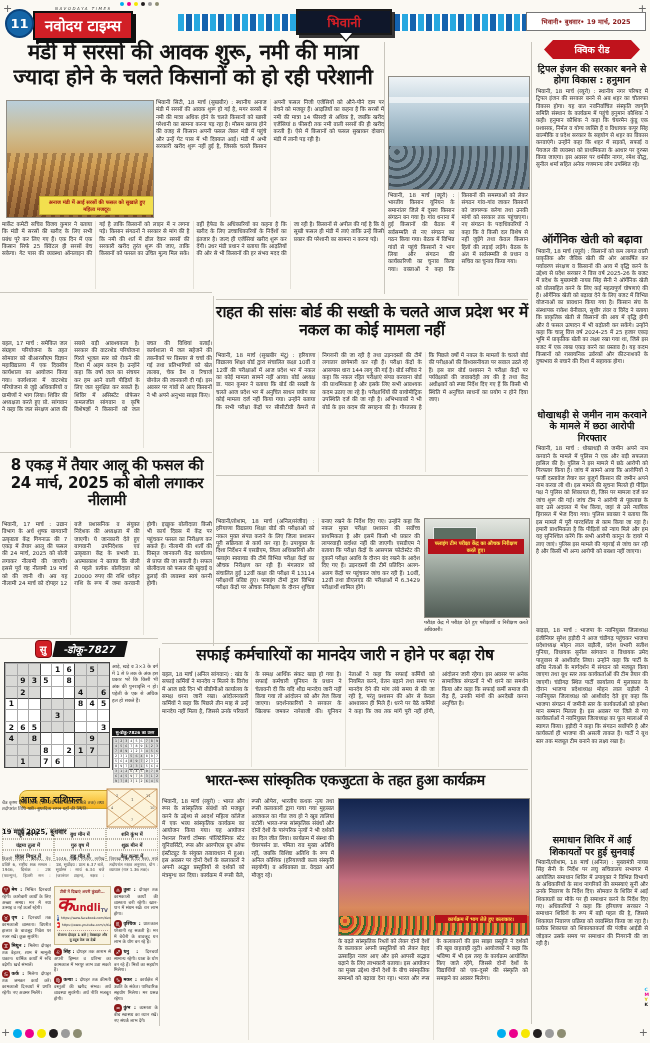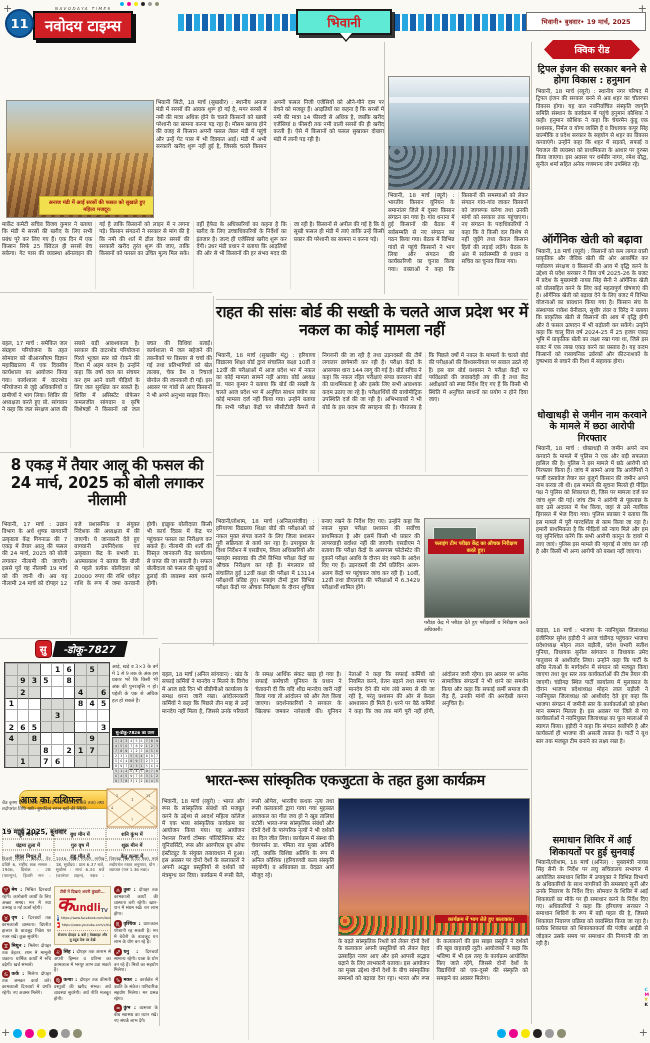--- a/index.html
+++ b/index.html
@@ -14,21 +14,21 @@
   
   .page-badge{position:absolute;left:5px;top:9px;width:25px;height:25px;border-radius:50%;
       background:#1565a7;border:2px solid #0c447c;color:#fff;font-weight:bold;font-size:13px;
       display:flex;align-items:center;justify-content:center;z-index:5;}
   .logo-wrap{position:absolute;left:33px;top:6px;z-index:4;}
   .logo-eng{font-size:4px;color:#444;letter-spacing:1.5px;margin-left:22px;font-style:italic;}
   .logo-box{background:#d11f26;color:#fff;font-weight:800;font-size:15px;padding:2px 10px 3px;
       border:2px solid #101010;box-shadow:3px 3px 0 #101010;white-space:nowrap;}
   .stripes{position:absolute;left:178px;top:14px;width:462px;height:17px;
       background:repeating-linear-gradient(90deg,#28a8e0 0 6px,#ffffff 6px 8px,#1463ae 8px 14px,#ffffff 14px 16px);}
-  .city-box{position:absolute;left:296px;top:9px;width:92px;background:#5eead4;border:2px solid #1a1a1a;
+  .city-box{position:absolute;left:296px;top:9px;width:92px;background:#0f172a;border:2px solid #1a1a1a;
       box-shadow:3px 3px 0 rgba(20,20,20,.85);text-align:center;font-weight:800;color:#d11f26;
       font-size:13px;padding:2px 0;z-index:4;}
   .city-box:after{content:"";position:absolute;left:42px;bottom:-7px;border-left:6px solid transparent;
       border-right:6px solid transparent;border-top:7px solid #fff;filter:drop-shadow(0 2px 0 #1a1a1a);}
   .date-box{position:absolute;right:4px;top:12px;width:114px;background:#fff;border:1px solid #777;
       font-size:6.5px;font-weight:700;color:#8b1b1b;text-align:center;padding:4px 2px;z-index:4;}
   
   .hr{position:absolute;border-top:1px solid #c9c6bd;}
   .vr{position:absolute;border-left:1px solid #c9c6bd;}
   
@@ -149,20 +149,21 @@
   <div class="vr" style="left:213px;top:296px;height:350px;"></div>
   <div class="vr" style="left:159px;top:648px;height:378px;"></div>
   <div class="hr" style="left:0;top:292px;width:212px;"></div>
   <div class="hr" style="left:216px;top:299px;width:312px;"></div>
   <div class="hr" style="left:0;top:452px;width:212px;"></div>
   <div class="hr" style="left:216px;top:475px;width:312px;"></div>
   <div class="hr" style="left:0;top:638px;width:158px;"></div>
   <div class="hr" style="left:162px;top:643px;width:366px;"></div>
   <div class="hr" style="left:162px;top:769px;width:366px;"></div>
 
+  <div class="hl" style="left:2px;top:40px;width:382px;height:58px;font-size:21px;">मंडी में सरसों की आवक शुरू, नमी की मात्रा ज्यादा होने के चलते किसानों को हो रही परेशानी</div>
   <div class="photo ph-mustard" style="left:6px;top:100px;width:146px;height:116px;">
     <div class="rows"></div>
     <div class="pcap-yellow" style="left:32px;bottom:2px;width:108px;">अनाज मंडी में आई सरसों की फसल को सुखाते हुए महिला मजदूर।</div>
   </div>
   <div class="body c2" style="left:156px;top:99px;width:228px;height:118px;">भिवानी सिटी, 18 मार्च (सुखबीर) : स्थानीय अनाज मंडी में सरसों की आवक शुरू हो गई है, मगर सरसों में नमी की मात्रा अधिक होने के चलते किसानों को खासी परेशानी का सामना करना पड़ रहा है। मौसम खराब होने की वजह से किसान अपनी फसल लेकर मंडी में पहुंचे और उन्हें गेट पास में भी दिक्कत आई। मंडी में अभी सरकारी खरीद शुरू नहीं हुई है, जिसके चलते किसान अपनी फसल निजी एजेंसियों को औने-पौने दाम पर बेचने को मजबूर हैं। आढ़तियों का कहना है कि सरसों में नमी की मात्रा 14 फीसदी से अधिक है, जबकि खरीद एजेंसियां 8 फीसदी तक नमी वाली सरसों की ही खरीद करती हैं। ऐसे में किसानों को फसल सुखाकर दोबारा मंडी में लानी पड़ रही है।</div>
   <div class="body c4" style="left:2px;top:221px;width:382px;height:68px;">मार्केट कमेटी सचिव विजय कुमार ने बताया कि मंडी में सरसों की खरीद के लिए सभी प्रबंध पूरे कर लिए गए हैं। एक दिन में एक किसान सिर्फ 25 क्विंटल ही सरसों बेच सकेगा। गेट पास की व्यवस्था ऑनलाइन की गई है ताकि किसानों को लाइन में न लगना पड़े। किसान संगठनों ने सरकार से मांग की है कि नमी की शर्त में ढील देकर सरसों की सरकारी खरीद तुरंत शुरू की जाए, ताकि किसानों को फसल का उचित मूल्य मिल सके। वहीं हैफेड के अधिकारियों का कहना है कि खरीद के लिए उच्चाधिकारियों के निर्देशों का इंतजार है। जल्द ही एजेंसियां खरीद शुरू कर देंगी। उधर मंडी प्रधान ने बताया कि आढ़तियों की ओर से भी किसानों की हर संभव मदद की जा रही है। किसानों से अपील की गई है कि वे सूखी फसल ही मंडी में लाएं ताकि उन्हें किसी प्रकार की परेशानी का सामना न करना पड़े।</div>
 
   <div class="photo ph-kisan" style="left:388px;top:76px;width:140px;height:112px;">
     <div class="beam"></div>
     <div class="ph-crowd"></div>
@@ -190,20 +191,21 @@
   <div class="hl" style="left:2px;top:457px;width:210px;height:60px;font-size:15px;">8 एकड़ में तैयार आलू की फसल की 24 मार्च, 2025 को बोली लगाकर नीलामी</div>
   <div class="body c3" style="left:2px;top:521px;width:210px;height:114px;">भिवानी, 17 मार्च : उद्यान विभाग के अर्ध शुष्क बागवानी उत्कृष्टता केंद्र गिगनाऊ की 7 एकड़ में तैयार आलू की फसल की 24 मार्च, 2025 को बोली लगाकर नीलामी की जाएगी। इससे पूर्व यह नीलामी 19 मार्च को की जानी थी। अब यह नीलामी 24 मार्च को दोपहर 12 बजे प्रशासनिक व संयुक्त निदेशक की अध्यक्षता में की जाएगी। ये जानकारी देते हुए बागवानी उपनिदेशक एवं उत्कृष्टता केंद्र के प्रभारी डा. आत्मप्रकाश ने बताया कि बोली से पहले प्रत्येक बोलीदाता को 20000 रुपए की राशि धरोहर राशि के रूप में जमा करवानी होगी। इच्छुक बोलीदाता किसी भी कार्य दिवस में केंद्र पर पहुंचकर फसल का निरीक्षण कर सकते हैं। नीलामी की शर्तों की विस्तृत जानकारी केंद्र कार्यालय से प्राप्त की जा सकती है। सफल बोलीदाता को फसल की खुदाई व ढुलाई की व्यवस्था स्वयं करनी होगी।</div>
 
   <div class="body c2" style="left:216px;top:518px;width:204px;height:124px;">भिवानी/तोशाम, 18 मार्च (अनिल/संजीव) : हरियाणा विद्यालय शिक्षा बोर्ड की परीक्षाओं को नकल मुक्त संपन्न कराने के लिए जिला प्रशासन पूरी सक्रियता से कार्य कर रहा है। उपायुक्त के दिशा निर्देशन में एसडीएम, जिला अधिकारियों और फ्लाइंग स्क्वायड की टीमें विभिन्न परीक्षा केंद्रों का औचक निरीक्षण कर रही हैं। मंगलवार को संचालित हुई 12वीं कक्षा की परीक्षा में 13114 परीक्षार्थी प्रविष्ट हुए। फ्लाइंग टीमों द्वारा विभिन्न परीक्षा केंद्रों पर औचक निरीक्षण के दौरान शुचिता बनाए रखने के निर्देश दिए गए। उन्होंने कहा कि नकल मुक्त परीक्षा प्रशासन की सर्वोच्च प्राथमिकता है और इसमें किसी भी प्रकार की लापरवाही बर्दाश्त नहीं की जाएगी। एसडीएम ने बताया कि परीक्षा केंद्रों के आसपास फोटोस्टेट की दुकानें परीक्षा अवधि के दौरान बंद रखने के आदेश दिए गए हैं। उड़नदस्तों की टीमें प्रतिदिन अलग-अलग केंद्रों पर पहुंचकर जांच कर रही हैं। 10वीं, 12वीं तथा डीएलएड की परीक्षाओं में 6.3429 परीक्षार्थी शामिल होंगे।</div>
   <div class="photo ph-exam" style="left:424px;top:518px;width:104px;height:98px;">
     <div class="board"></div>
     <div class="pcap-red" style="left:3px;top:20px;width:90px;">फ्लाइंग टीम परीक्षा केंद्र का औचक निरीक्षण करते हुए।</div>
   </div>
   <div class="pcap-plain" style="left:424px;top:619px;width:104px;height:22px;">परीक्षा केंद्र में परीक्षा देते हुए परीक्षार्थी व निरीक्षण करते अधिकारी।</div>
 
+  <div class="hl" style="left:162px;top:646px;width:366px;height:22px;font-size:15.5px;">सफाई कर्मचारियों का मानदेय जारी न होने पर बढ़ा रोष</div>
   <div class="body c4" style="left:162px;top:671px;width:366px;height:96px;">बहल, 18 मार्च (अनिल सांगवान) : खंड के सफाई कर्मियों ने मानदेय न मिलने के विरोध में आज छठे दिन भी बीडीपीओ कार्यालय के समक्ष धरना जारी रखा। आंदोलनकारी कर्मियों ने कहा कि पिछले तीन माह से उन्हें मानदेय नहीं मिला है, जिससे उनके परिवारों के समक्ष आर्थिक संकट खड़ा हो गया है। सफाई कर्मचारी यूनियन के प्रधान ने चेतावनी दी कि यदि शीघ्र मानदेय जारी नहीं किया गया तो आंदोलन को और तेज किया जाएगा। प्रदर्शनकारियों ने सरकार के खिलाफ जमकर नारेबाजी की। यूनियन नेताओं ने कहा कि सफाई कर्मियों को नियमित करने, वेतन बढ़ाने तथा समय पर मानदेय देने की मांग लंबे समय से की जा रही है, परंतु प्रशासन की ओर से केवल आश्वासन ही मिले हैं। धरने पर बैठे कर्मियों ने कहा कि जब तक मांगें पूरी नहीं होंगी, आंदोलन जारी रहेगा। इस अवसर पर अनेक सामाजिक संगठनों ने भी धरने का समर्थन किया और कहा कि सफाई कर्मी समाज की रीढ़ हैं, उनकी मांगों की अनदेखी करना अनुचित है।</div>
 
   <div class="hl" style="left:162px;top:772px;width:366px;height:22px;font-size:14.5px;">भारत-रूस सांस्कृतिक एकजुटता के तहत हुआ कार्यक्रम</div>
   <div class="body c2" style="left:162px;top:798px;width:172px;height:242px;">भिवानी, 18 मार्च (ब्यूरो) : भारत और रूस के सांस्कृतिक संबंधों को मजबूत करने के उद्देश्य से आदर्श महिला कॉलेज में एक भव्य सांस्कृतिक कार्यक्रम का आयोजन किया गया। यह आयोजन नेशनल रिसर्च टॉम्स्क पॉलिटेक्निक स्टेट यूनिवर्सिटी, रूस और आरपीएस ग्रुप ऑफ इंस्टीट्यूट के संयुक्त तत्वावधान में हुआ। इस अवसर पर दोनों देशों के कलाकारों ने अपनी अद्भुत प्रस्तुतियों से दर्शकों को मंत्रमुग्ध कर दिया। कार्यक्रम में रूसी बैले, रूसी ओपेरा, भारतीय कथक नृत्य तथा रूसी कलाकारों द्वारा गाया गया मुहब्बत आजकल का गीत जय हो ने खूब तालियां बटोरीं। भारत-रूस सांस्कृतिक संबंधों और दोनों देशों के पारंपरिक नृत्यों ने भी दर्शकों का दिल जीत लिया। कार्यक्रम में संस्था की चेयरपर्सन डा. पमिता राव मुख्य अतिथि रहीं, जबकि विशिष्ट अतिथि के रूप में अनिल कौशिक (हरियाणवी कला संस्कृति सहयोगी) व अधिवक्ता डा. वेदव्रत आर्य मौजूद रहे।</div>
   <div class="photo ph-russia" style="left:338px;top:798px;width:190px;height:136px;">
     <div class="flowers"></div>
     <div class="pcap-red" style="right:2px;bottom:12px;width:86px;">कार्यक्रम में भाग लेते हुए कलाकार।</div>
   </div>
   <div class="body c2" style="left:338px;top:938px;width:190px;height:102px;">के बढ़ते सांस्कृतिक रिश्तों को लेकर दोनों देशों के कलाकार अपनी प्रस्तुतियों को लेकर बेहद उत्साहित नजर आए और इसे आपसी सद्भाव बढ़ाने के लिए लाभकारी बताया। इस आयोजन का मुख्य उद्देश्य दोनों देशों के बीच सांस्कृतिक सम्बन्धों को बढ़ावा देना रहा। भारत और रूस के कलाकारों की इस साझा प्रस्तुति ने दर्शकों की खूब वाहवाही लूटी। आयोजकों ने कहा कि भविष्य में भी इस तरह के कार्यक्रम आयोजित किए जाते रहेंगे, जिससे दोनों देशों के विद्यार्थियों को एक-दूसरे की संस्कृति को समझने का अवसर मिलेगा।</div>
 

